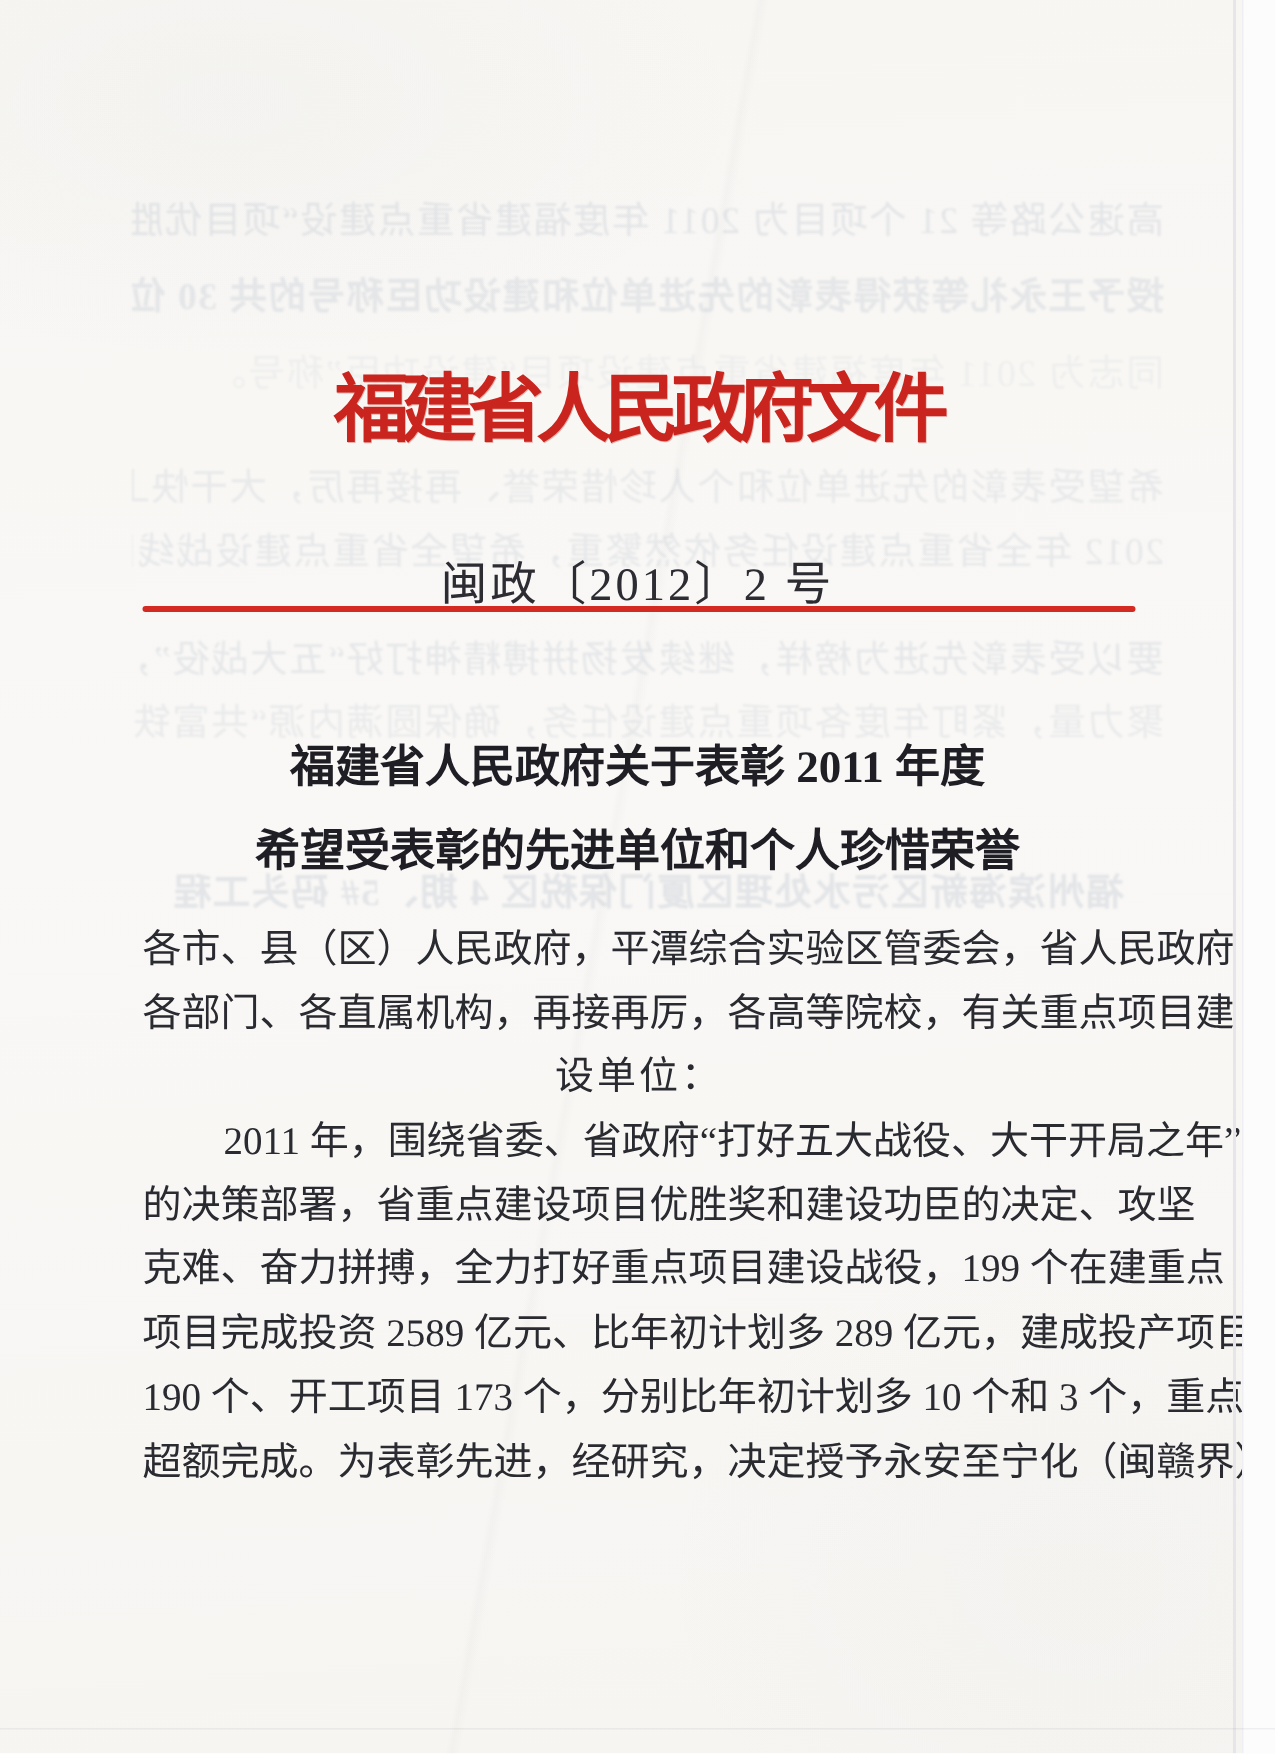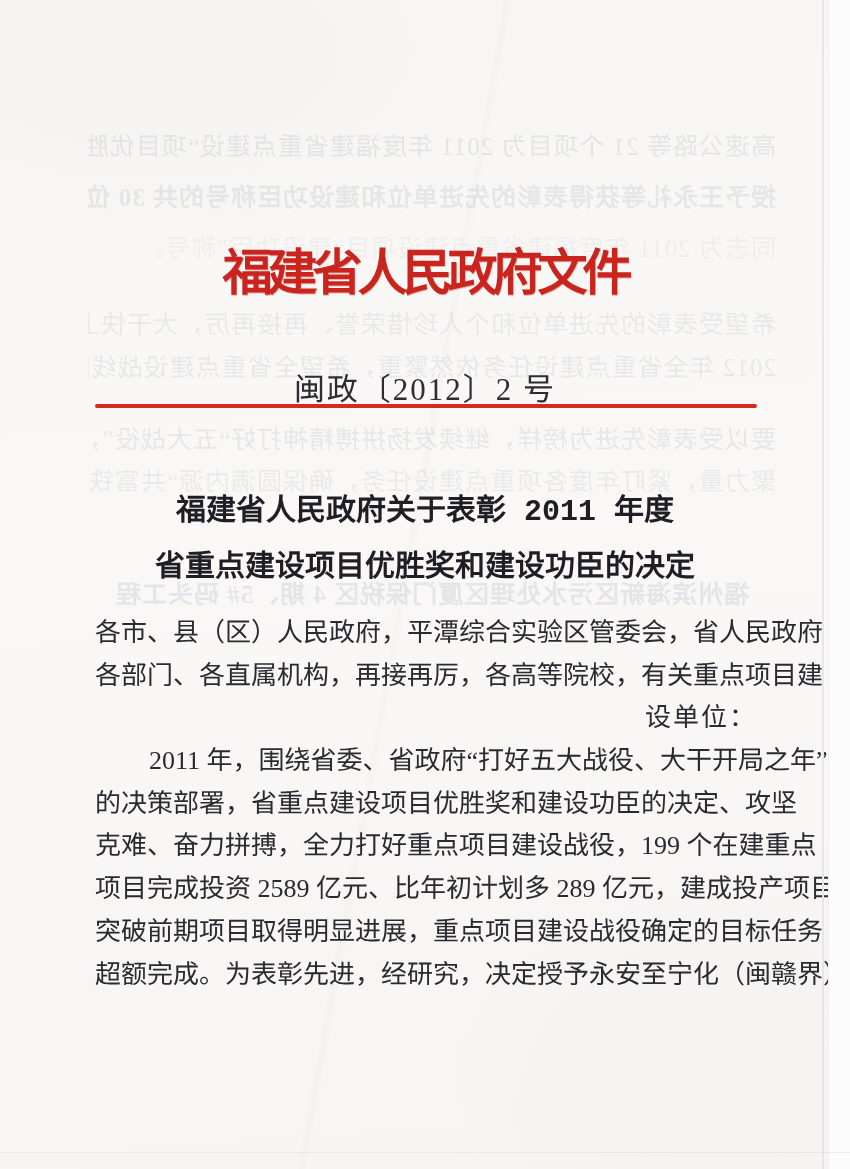--- a/index.html
+++ b/index.html
@@ -99,41 +99,40 @@
   .doc-title {
     position: absolute;
     top: 484px;
     left: 0;
     width: 850px;
     text-align: center;
     font-size: 30px;
     font-weight: bold;
     line-height: 56px;
     color: #1e1e24;
-    font-family: Liberation Mono, monospace;
   }
   .body-block {
     position: absolute;
     top: 612px;
     left: 95px;
     width: 662px;
     font-size: 26px;
     color: #2a2a31;
   }
   .line {
     height: 42.7px;
     line-height: 42.7px;
     white-space: nowrap;
   }
   .line.full {
     text-align: justify;
     text-align-last: justify;
   }
   .line.short {
-    text-align: right;
+    text-align: center;
     letter-spacing: 2px;
   }
   .line.indent {
     padding-left: 54px;
   }
 </style>
 </head>
 <body>
 
 <div class="scan">
@@ -148,32 +147,32 @@
   <div class="ghost g8">福州滨海新区污水处理区厦门保税区 4 期、5# 码头工程</div>
 
   <div class="masthead">福建省人民政府文件</div>
 
   <div class="doc-number">闽政〔2012〕2 号</div>
 
   <div class="red-rule"></div>
 
   <div class="doc-title">
     <div>福建省人民政府关于表彰 2011 年度</div>
-    <div>省重点建设项目优胜奖和建设功臣的决定</div>
+    <div>希望受表彰的先进单位和个人珍惜荣誉</div>
   </div>
 
   <div class="body-block">
     <div class="line full">各市、县（区）人民政府，平潭综合实验区管委会，省人民政府</div>
     <div class="line full">各部门、各直属机构，再接再厉，各高等院校，有关重点项目建</div>
     <div class="line short">设单位：</div>
     <div class="line full indent">2011 年，围绕省委、省政府“打好五大战役、大干开局之年”</div>
     <div class="line full">的决策部署，省重点建设项目优胜奖和建设功臣的决定、攻坚</div>
     <div class="line full">克难、奋力拼搏，全力打好重点项目建设战役，199 个在建重点</div>
     <div class="line full">项目完成投资 2589 亿元、比年初计划多 289 亿元，建成投产项目</div>
-    <div class="line full">突破前期项目取得明显进展，重点项目建设战役确定的目标任务</div>
+    <div class="line full">190 个、开工项目 173 个，分别比年初计划多 10 个和 3 个，重点</div>
     <div class="line full">超额完成。为表彰先进，经研究，决定授予永安至宁化（闽赣界）</div>
   </div>
 
   <div class="edge-strip"></div>
   <div class="edge-line-1"></div>
   <div class="edge-line-2"></div>
   <div class="edge-bottom"></div>
 
 </div>
 

